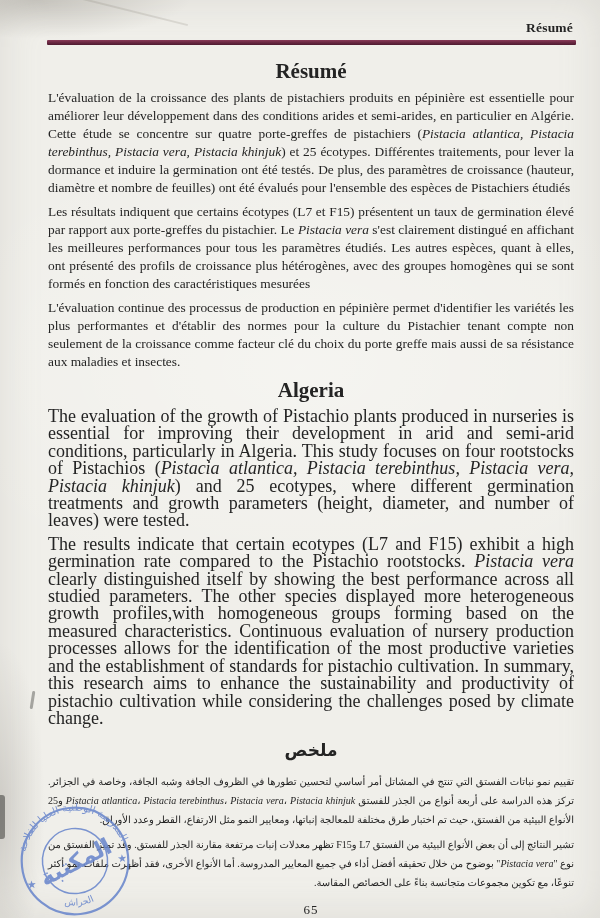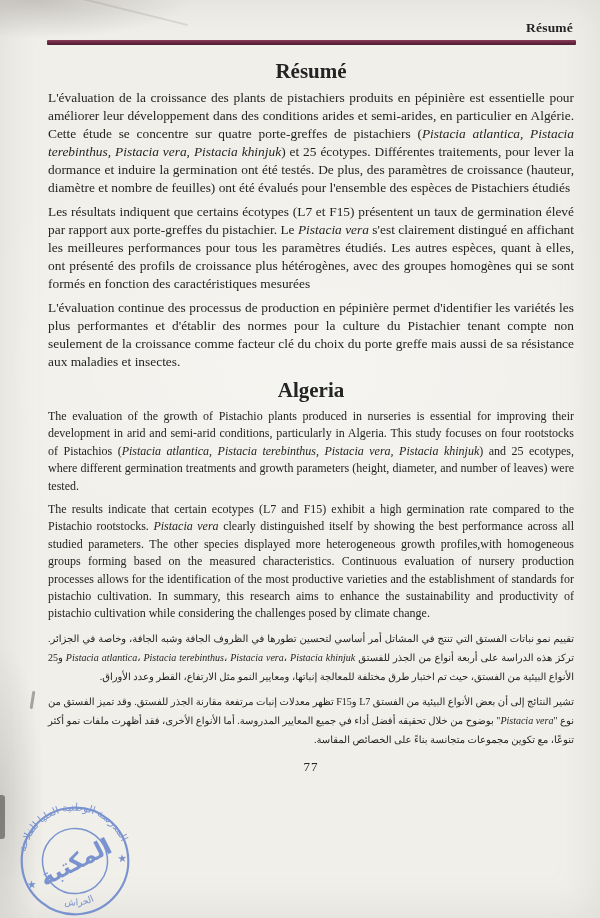--- a/index.html
+++ b/index.html
@@ -24,21 +24,21 @@
   .rule{
     position:absolute;top:40px;left:47px;right:24px;height:5px;
     background:linear-gradient(#8a3c59,#6d2a44 45%,#4e1b30);
     border-radius:1px;
   }
   .content{position:absolute;left:48px;right:26px;top:58px;text-align:justify;}
   h1.sec{font-size:21px;line-height:26px;text-align:center;margin:0 0 5px;font-weight:700;}
   .abstract-title{margin-top:8px;}
   p.body{margin:0 0 6px;}
   .fr{font-size:13.4px;line-height:18px;}
-  .en{font-size:12px;line-height:17.4px;}
+  .en{font-size:18px;line-height:17.4px;}
   .ar{direction:rtl;font-size:10px;line-height:19px;font-family:Liberation Serif, serif;}
   .ar-title{direction:rtl;font-size:17px;line-height:22px;font-weight:bold;text-align:center;
     margin:12px 0 11px;font-family:"DejaVu Sans","Liberation Serif",sans-serif;}
   .it{font-style:italic;}
   .page-number{text-align:center;font-size:13px;margin-top:10px;letter-spacing:1px;}
   .stamp{position:absolute;left:1px;top:787px;width:148px;height:148px;
     transform:rotate(-6deg);opacity:.88;}
   .stamp text{font-family:"DejaVu Sans",sans-serif;}
   .edge-nick{position:absolute;left:0;top:795px;width:5px;height:44px;
     background:rgba(62,62,58,0.55);border-radius:0 3px 3px 0;}
@@ -61,24 +61,25 @@
 
     <h1 class="sec">Résumé</h1>
     <p class="body fr"><span class="rg">L'évaluation de la croissance des plants de pistachiers produits en pépinière est essentielle pour améliorer leur développement dans des conditions arides et semi-arides, en particulier en Algérie. Cette étude se concentre sur quatre porte-greffes de pistachiers (</span><span class="it">Pistacia atlantica, Pistacia terebinthus, Pistacia vera, Pistacia khinjuk</span><span class="rg">) et 25 écotypes.  Différentes traitements, pour lever la dormance et induire la germination ont été testés. De plus, des paramètres de croissance (hauteur, diamètre et nombre de feuilles) ont été évalués pour l'ensemble des espèces de Pistachiers étudiés</span></p>
     <p class="body fr"><span class="rg">Les résultats indiquent que certains écotypes (L7 et F15) présentent un taux de germination élevé par rapport aux porte-greffes du pistachier. Le </span><span class="it">Pistacia vera</span><span class="rg"> s'est clairement distingué en affichant les meilleures performances pour tous les paramètres étudiés. Les autres espèces, quant à elles, ont présenté des profils de croissance plus hétérogènes, avec des groupes homogènes qui se sont formés en fonction des caractéristiques mesurées</span></p>
     <p class="body fr"><span class="rg">L'évaluation continue des processus de production en pépinière permet d'identifier les variétés les plus performantes et d'établir des normes pour la culture du Pistachier tenant compte non seulement de la croissance comme facteur clé du choix du porte greffe mais aussi de sa résistance aux maladies et insectes.</span></p>
 
     <h1 class="sec abstract-title">Algeria</h1>
     <p class="body en"><span class="rg">The evaluation of the growth of Pistachio plants produced in nurseries is essential for improving their development in arid and semi-arid conditions, particularly in Algeria. This study focuses on four rootstocks of Pistachios (</span><span class="it">Pistacia atlantica, Pistacia terebinthus, Pistacia vera, Pistacia khinjuk</span><span class="rg">) and 25 ecotypes, where different germination treatments and growth parameters (height, diameter, and number of leaves) were tested.</span></p>
     <p class="body en"><span class="rg">The results indicate that certain ecotypes (L7 and F15) exhibit a high germination rate compared to the Pistachio rootstocks. </span><span class="it">Pistacia vera</span><span class="rg"> clearly distinguished itself by showing the best performance across all studied parameters. The other species displayed more heterogeneous growth profiles,with homogeneous groups forming based on the measured characteristics. Continuous evaluation of nursery production processes allows for the identification of the most productive varieties and the establishment of standards for pistachio cultivation. In summary, this research aims to enhance the sustainability and productivity of pistachio cultivation while considering the challenges posed by climate change.</span></p>
 
+    <h2 class="ar-title" dir="rtl">ملخص</h2>
     <p class="body ar" dir="rtl"><span class="rg">تقييم نمو نباتات الفستق التي تنتج في المشاتل أمر أساسي لتحسين تطورها في الظروف الجافة وشبه الجافة، وخاصة في الجزائر. تركز هذه الدراسة على أربعة أنواع من الجذر للفستق </span><span class="it">Pistacia atlantica</span><span class="rg">، </span><span class="it">Pistacia terebinthus</span><span class="rg">، </span><span class="it">Pistacia vera</span><span class="rg">، </span><span class="it">Pistacia khinjuk</span><span class="rg"> و25 الأنواع البيئية من الفستق، حيث تم اختبار طرق مختلفة للمعالجة إنباتها، ومعايير النمو مثل الارتفاع، القطر وعدد الأوراق.</span></p>
     <p class="body ar" dir="rtl"><span class="rg">تشير النتائج إلى أن بعض الأنواع البيئية من الفستق L7 وF15 تظهر معدلات إنبات مرتفعة مقارنة الجذر للفستق. وقد تميز الفستق من نوع "</span><span class="it">Pistacia vera</span><span class="rg">" بوضوح من خلال تحقيقه أفضل أداء في جميع المعايير المدروسة. أما الأنواع الأخرى، فقد أظهرت ملفات نمو أكثر تنوعًا، مع تكوين مجموعات متجانسة بناءً على الخصائص المقاسة.</span></p>
 
-    <div class="page-number">77</div>
+    <div class="page-number">65</div>
   </div>
 
   <svg class="stamp" viewBox="0 0 150 150" aria-hidden="true">
     <defs>
       <path id="arcTop" d="M 24,75 A 51,51 0 0 1 126,75"></path>
       <path id="arcBot" d="M 30,75 A 45,45 0 0 0 120,75"></path>
     </defs>
     <g fill="none" stroke="#6a87cc">
       <circle cx="75" cy="75" r="54" stroke-width="2.2"></circle>
       <circle cx="75" cy="75" r="33" stroke-width="1.5"></circle>

